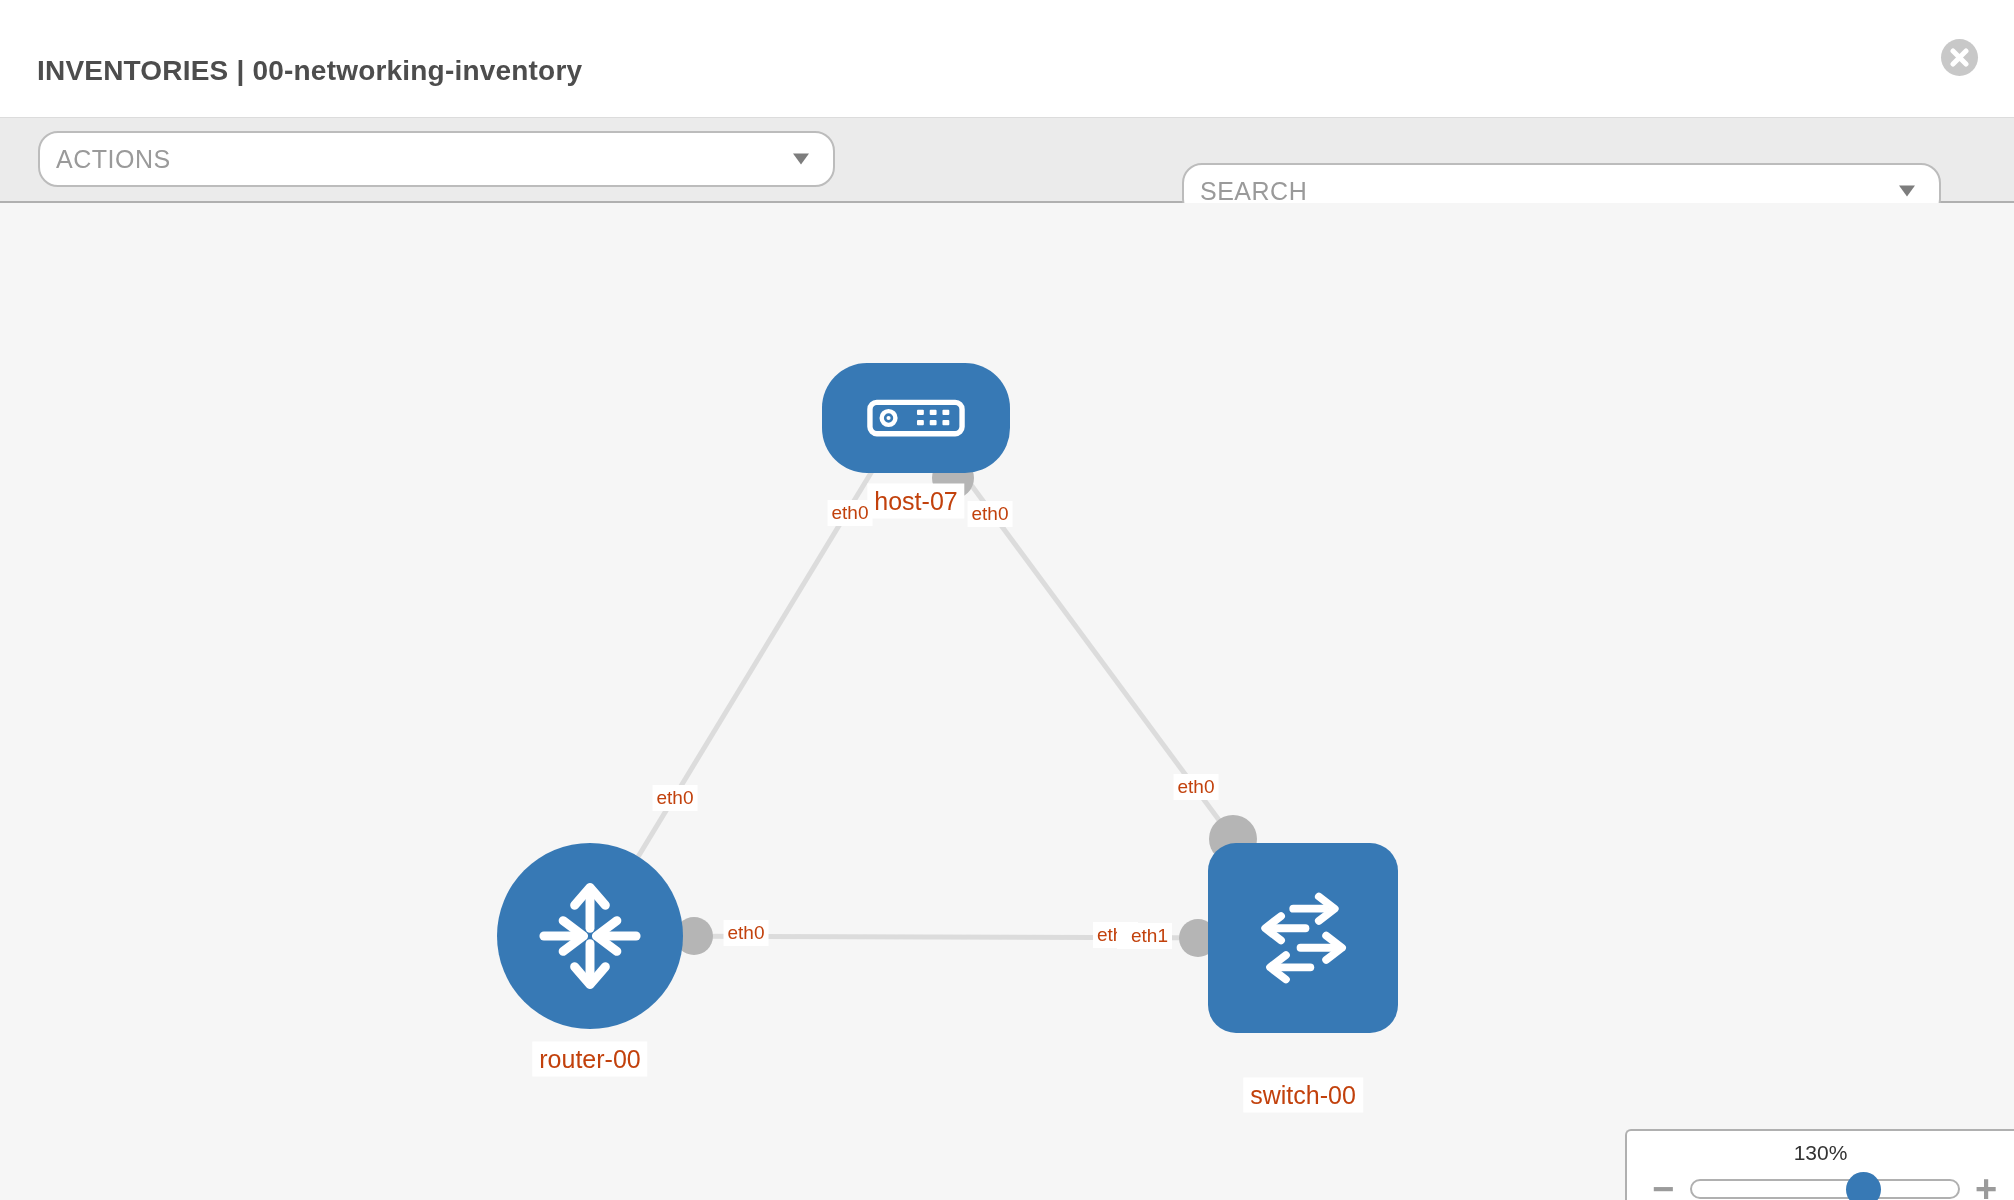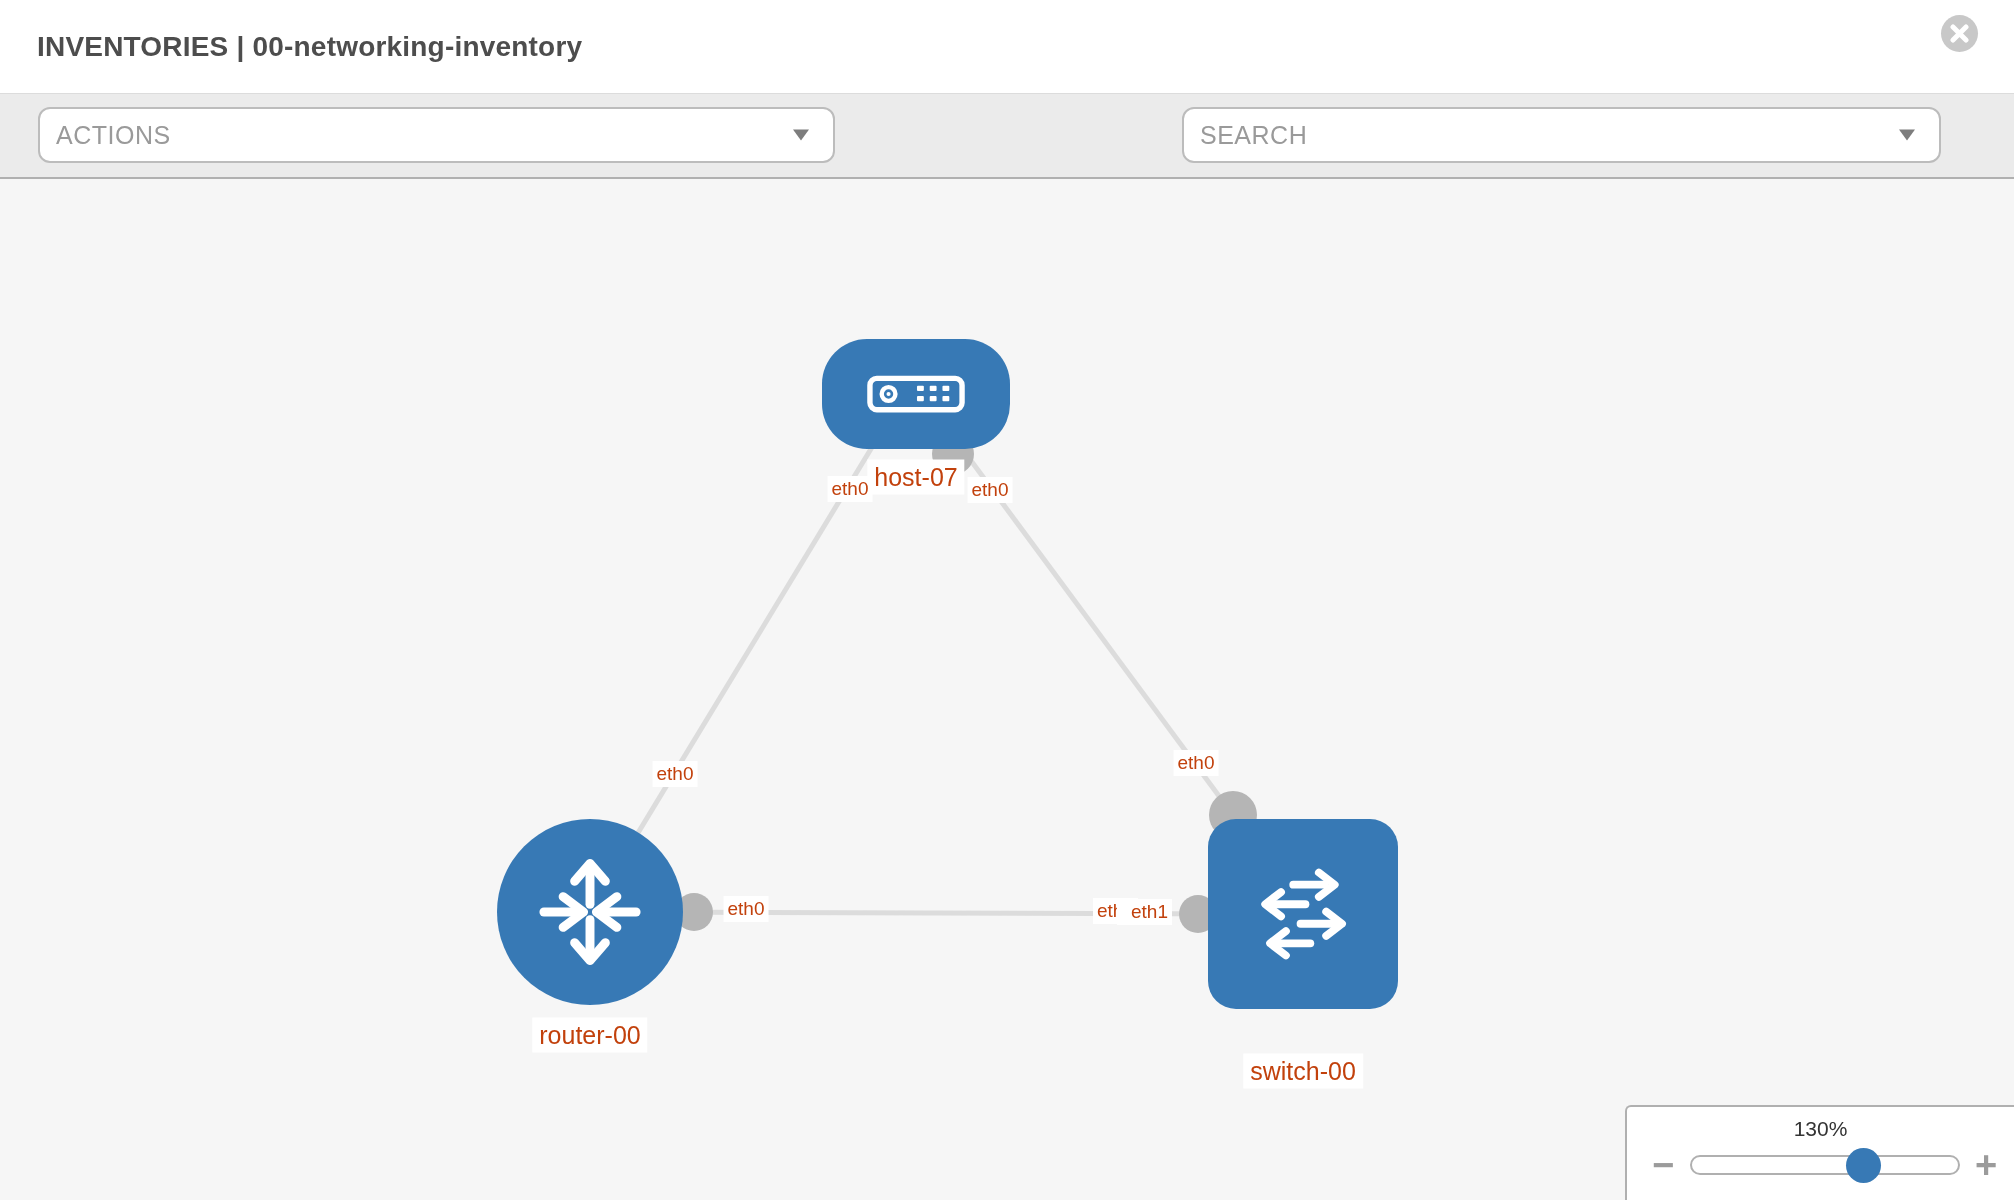--- a/index.html
+++ b/index.html
@@ -7,37 +7,37 @@
     --line-gray:#dcdcdc;
     --dot-gray:#b5b5b5;
     --canvas-bg:#f6f6f6;
     --toolbar-bg:#ebebeb;
   }
   *{box-sizing:border-box;margin:0;padding:0;}
   html,body{width:2014px;height:1200px;overflow:hidden;}
   body{font-family:"Liberation Sans","DejaVu Sans",sans-serif;background:#fff;position:relative;}
 
   
-  .header{position:relative;height:94px;background:#fff;border-bottom:1px solid #dcdcdc;}
+  .header{position:relative;height:94px;background:#fff;border-bottom:1px solid #dcdcdc;margin-top:24px;}
   .page-title{position:absolute;left:37px;top:50%;transform:translateY(-50%);
     font-size:28px;font-weight:bold;color:#4d4d4d;letter-spacing:0.2px;}
   .close-btn{position:absolute;right:36px;top:15px;width:37px;height:37px;border-radius:50%;
     background:#c8c8c8;display:flex;align-items:center;justify-content:center;cursor:pointer;}
   .close-btn svg{display:block;}
 
   
   .toolbar{position:relative;height:85px;background:var(--toolbar-bg);border-bottom:2px solid #b0b0b0;}
   .dropdown{position:absolute;top:13px;height:56px;background:#fff;border:2px solid #bcbcbc;
-    border-radius:12px;display:flex;align-items:center;cursor:pointer;}
+    border-radius:20px;display:flex;align-items:center;cursor:pointer;}
   .dropdown-label{padding-left:16px;font-size:25px;color:#9a9a9a;letter-spacing:0.5px;}
   .caret{position:absolute;right:24px;top:50%;transform:translateY(-50%);
     width:0;height:0;border-left:8px solid transparent;border-right:8px solid transparent;
     border-top:11px solid #7d7d7d;}
   .dd-actions{left:38px;width:797px;}
-  .dd-search{left:1182px;width:759px;}
+  .dd-search{left:1182px;width:759px;margin-top:32px;}
   .tool-icon-btn{position:absolute;top:93px;width:42px;height:44px;display:flex;
     align-items:center;justify-content:center;cursor:pointer;}
   .tool-icon-btn.wrench{left:1046px;}
   .tool-icon-btn.key{left:1112px;}
 
   
   .canvas{position:relative;height:1041px;background:var(--canvas-bg);overflow:hidden;}
   .topology-svg{position:absolute;left:0;top:0;}
 
   .node{position:absolute;background:var(--node-blue);display:flex;align-items:center;

